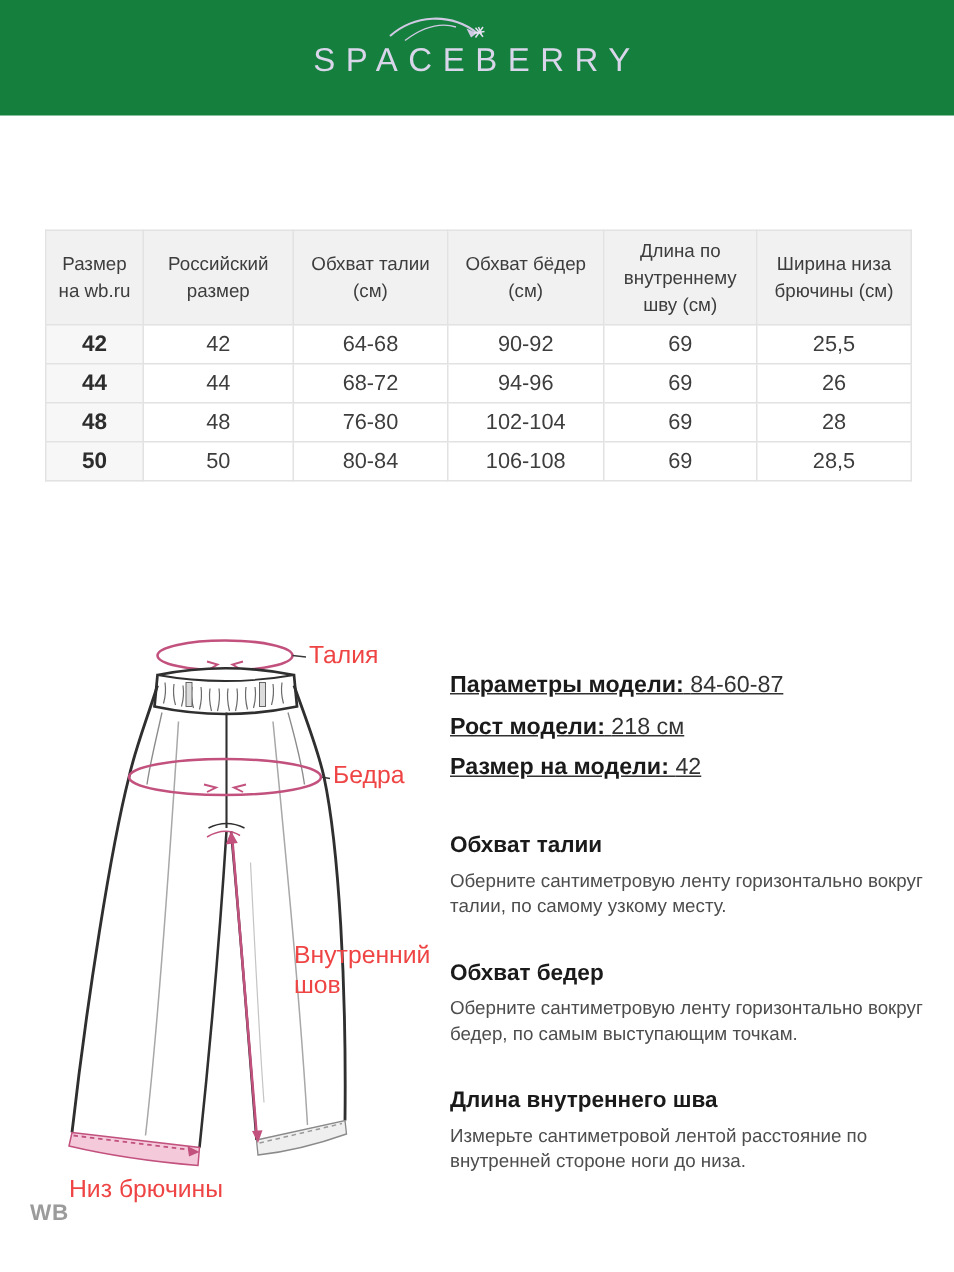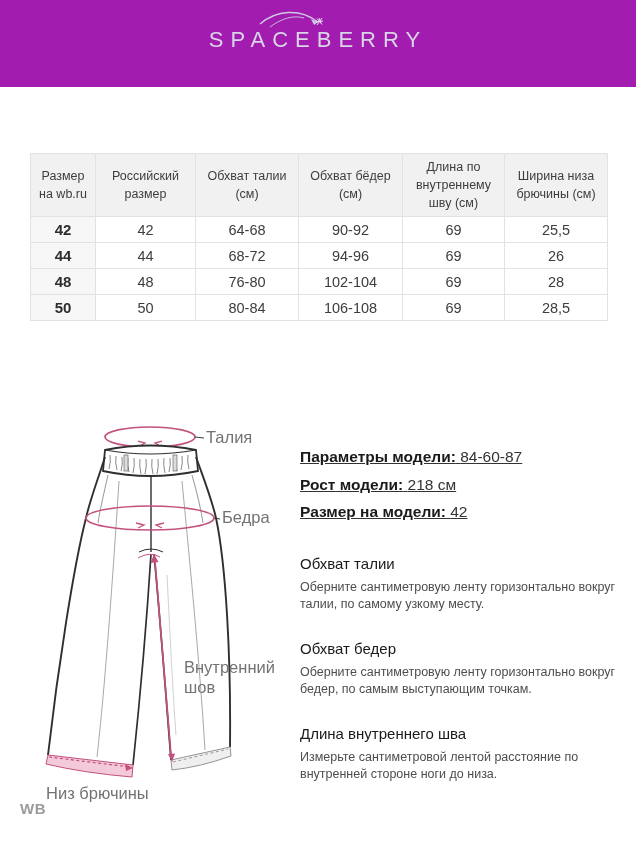--- a/index.html
+++ b/index.html
@@ -5,22 +5,22 @@
   * { margin:0; padding:0; box-sizing:border-box; }
   html,body { background:#ffffff; }
   body { font-family:"Liberation Sans", sans-serif; }
   .page {
     position:relative; width:636px; height:848px; background:#ffffff;
     overflow:hidden; margin:0 auto;
   }
 
   
   .brand-band {
-    position:absolute; left:0; top:0; width:636px; height:87px;
-    background:#a21caf;
+    position:absolute; left:0; top:0; width:636px; height:77px;
+    background:#15803d;
   }
   .brand-logo {
     position:absolute; left:0; right:0; top:27px; text-align:center;
     color:#d9d5ea; font-size:22px; font-weight:400; letter-spacing:7px;
   }
   .comet-svg { position:absolute; left:256px; top:4px; }
 
   
   .size-table {
     position:absolute; left:30px; top:153px; width:577px;
@@ -34,35 +34,35 @@
     background:#f1f1f1; font-size:12.5px; font-weight:500; line-height:1.45;
     height:58px; padding:4px 6px;
   }
   .size-table td { background:#ffffff; font-size:14.5px; height:26px; }
   .size-table td.first-col {
     background:#f7f7f7; font-weight:700; font-size:15px; color:#2d2d2d;
   }
 
   
   .diagram-label {
-    position:absolute; color:#737373; font-size:16.5px; font-weight:500;
+    position:absolute; color:#ef4444; font-size:16.5px; font-weight:500;
     line-height:1.2;
   }
   .label-waist  { left:206px; top:428px; }
   .label-hips   { left:222px; top:508px; }
-  .label-seam   { left:184px; top:628px; width:100px;margin-top:30px; }
+  .label-seam   { left:196px; top:628px; width:100px; }
   .label-bottom { left:46px;  top:784px; }
 
   
   .info-col { position:absolute; left:300px; top:443px; width:322px; }
   .model-line { font-size:15.5px; line-height:27.5px; color:#333333;text-decoration:underline; }
   .model-line .lbl { font-weight:700; color:#1a1a1a; }
   .section { margin-top:27px; }
   .section:first-of-type { margin-top:29px; }
-  .section h3 { font-size:15px; font-weight:400; color:#1a1a1a; margin-bottom:7px; }
+  .section h3 { font-size:15px; font-weight:700; color:#1a1a1a; margin-bottom:7px; }
   .section p  { font-size:12.5px; line-height:17px; color:#4d4d4d; width:318px; }
 
   
   .watermark {
     position:absolute; left:20px; top:800px;
     color:#9b9b9b; font-size:15px; font-weight:600; letter-spacing:0.5px;
   }
 </style>
 </head>
 <body>

